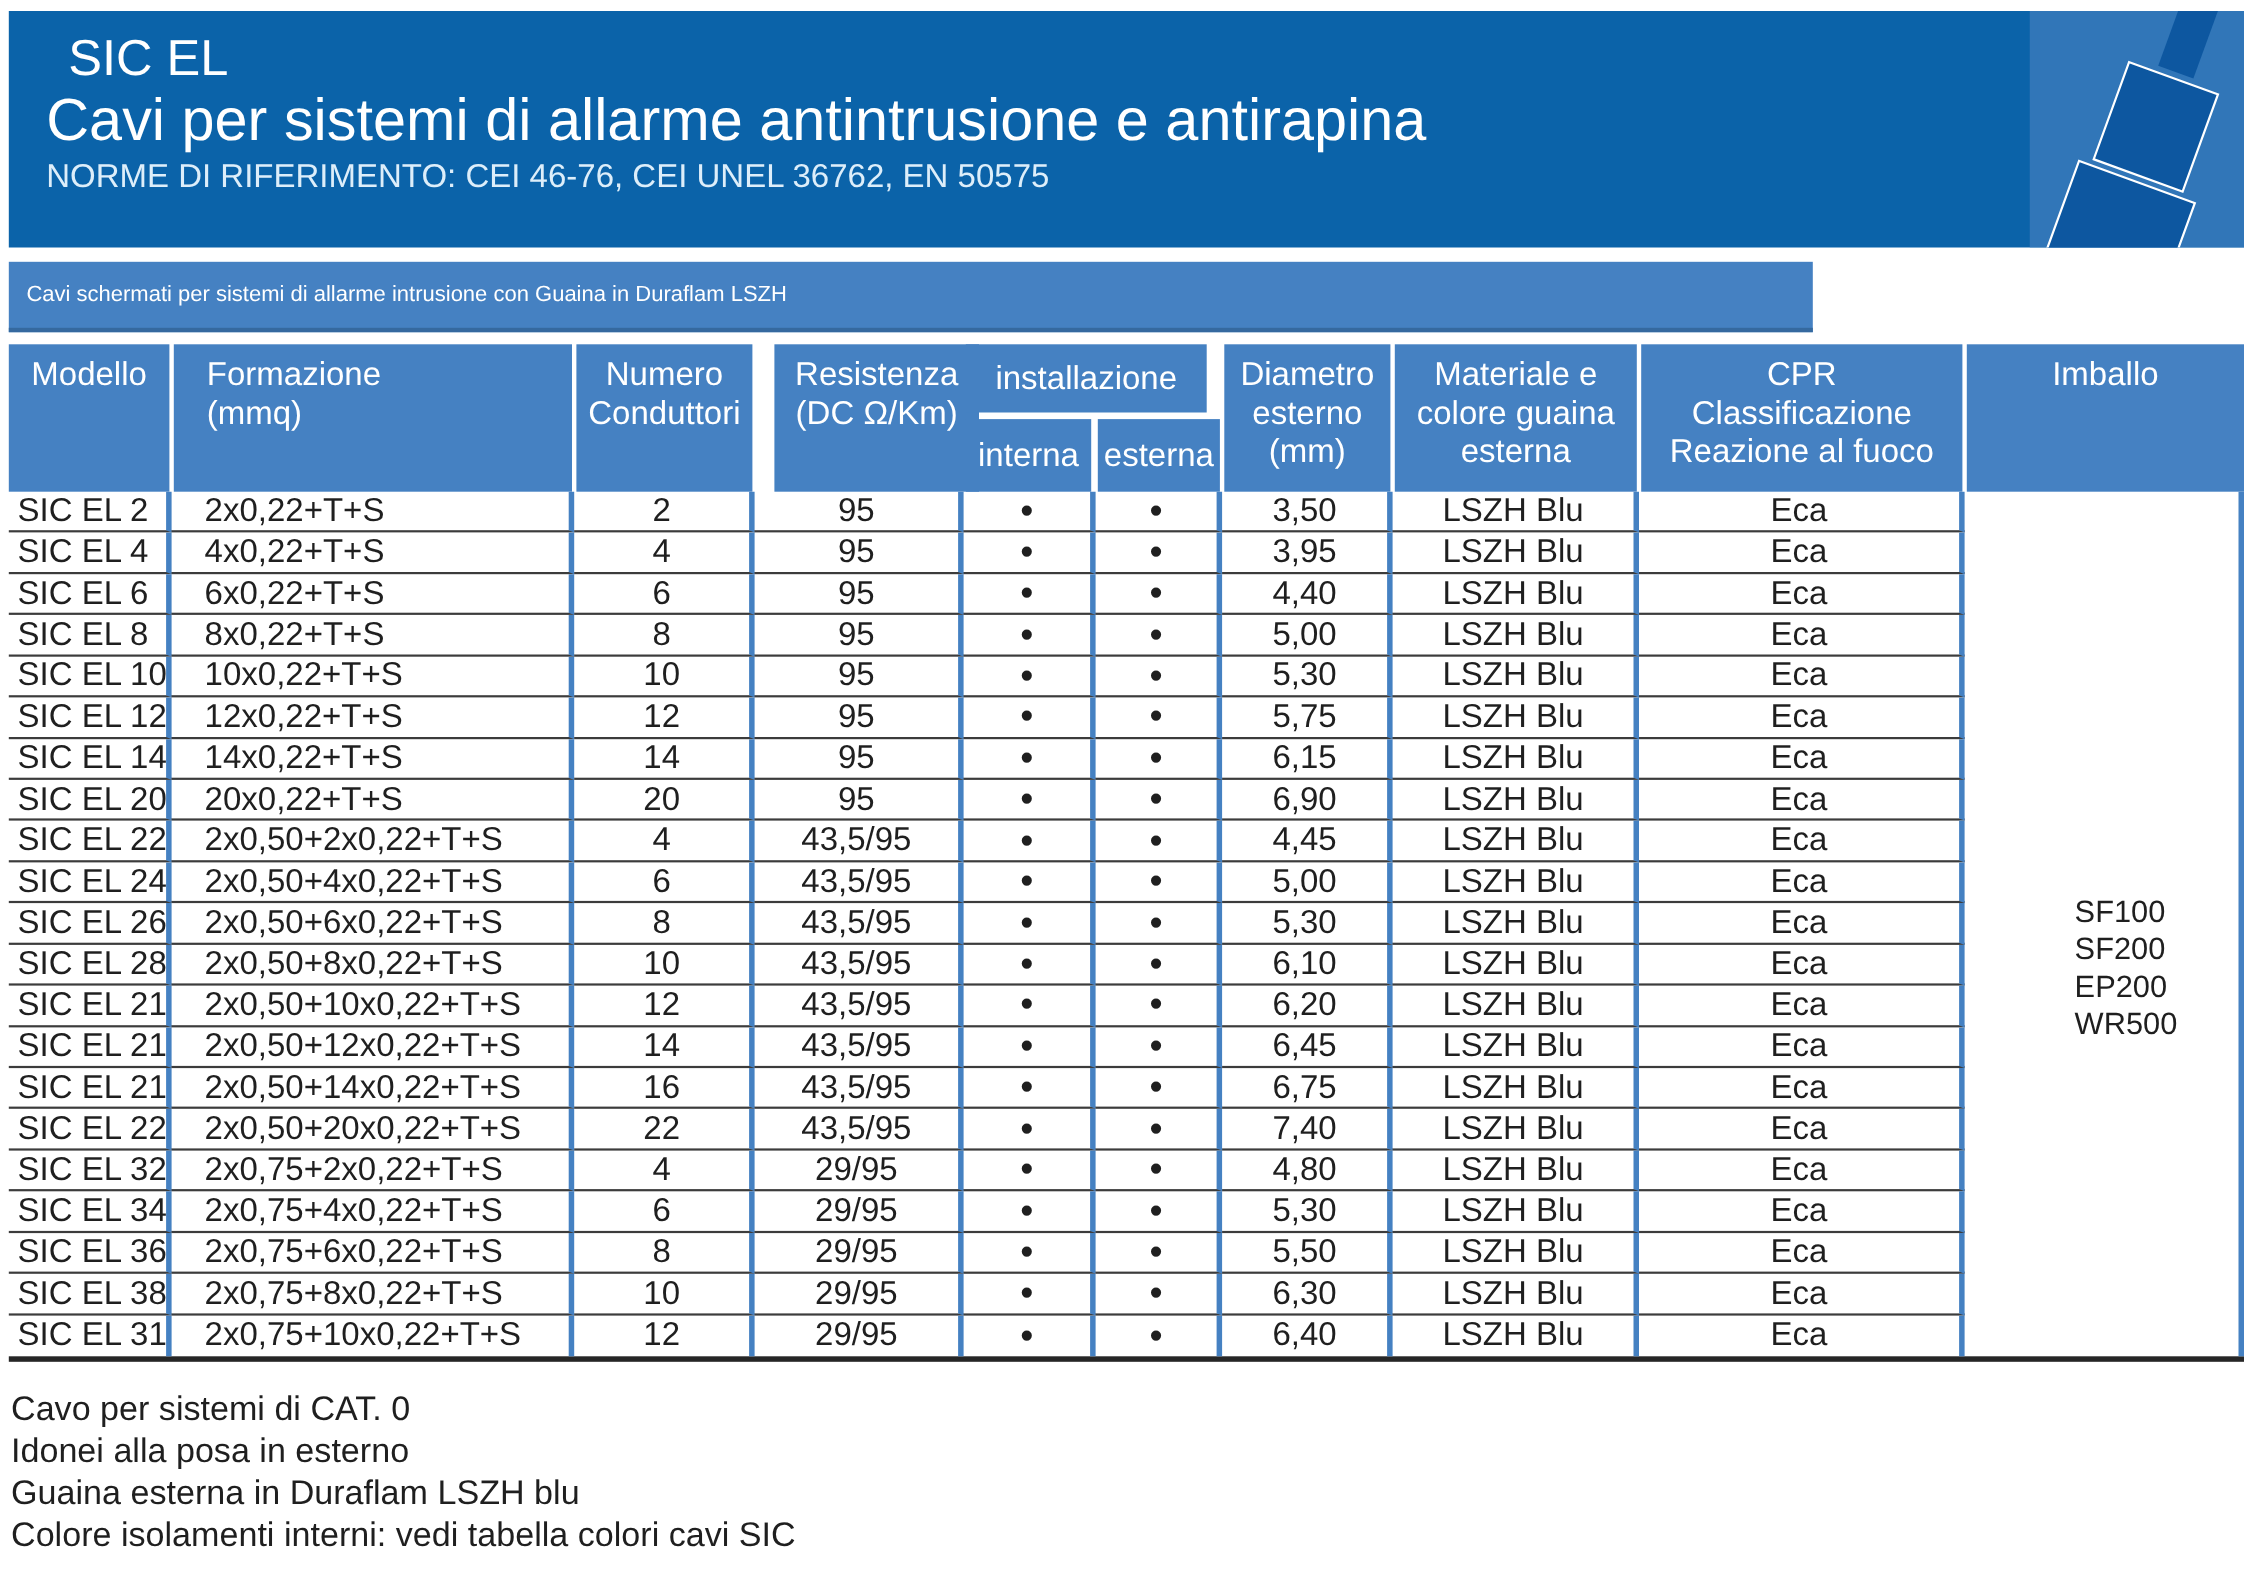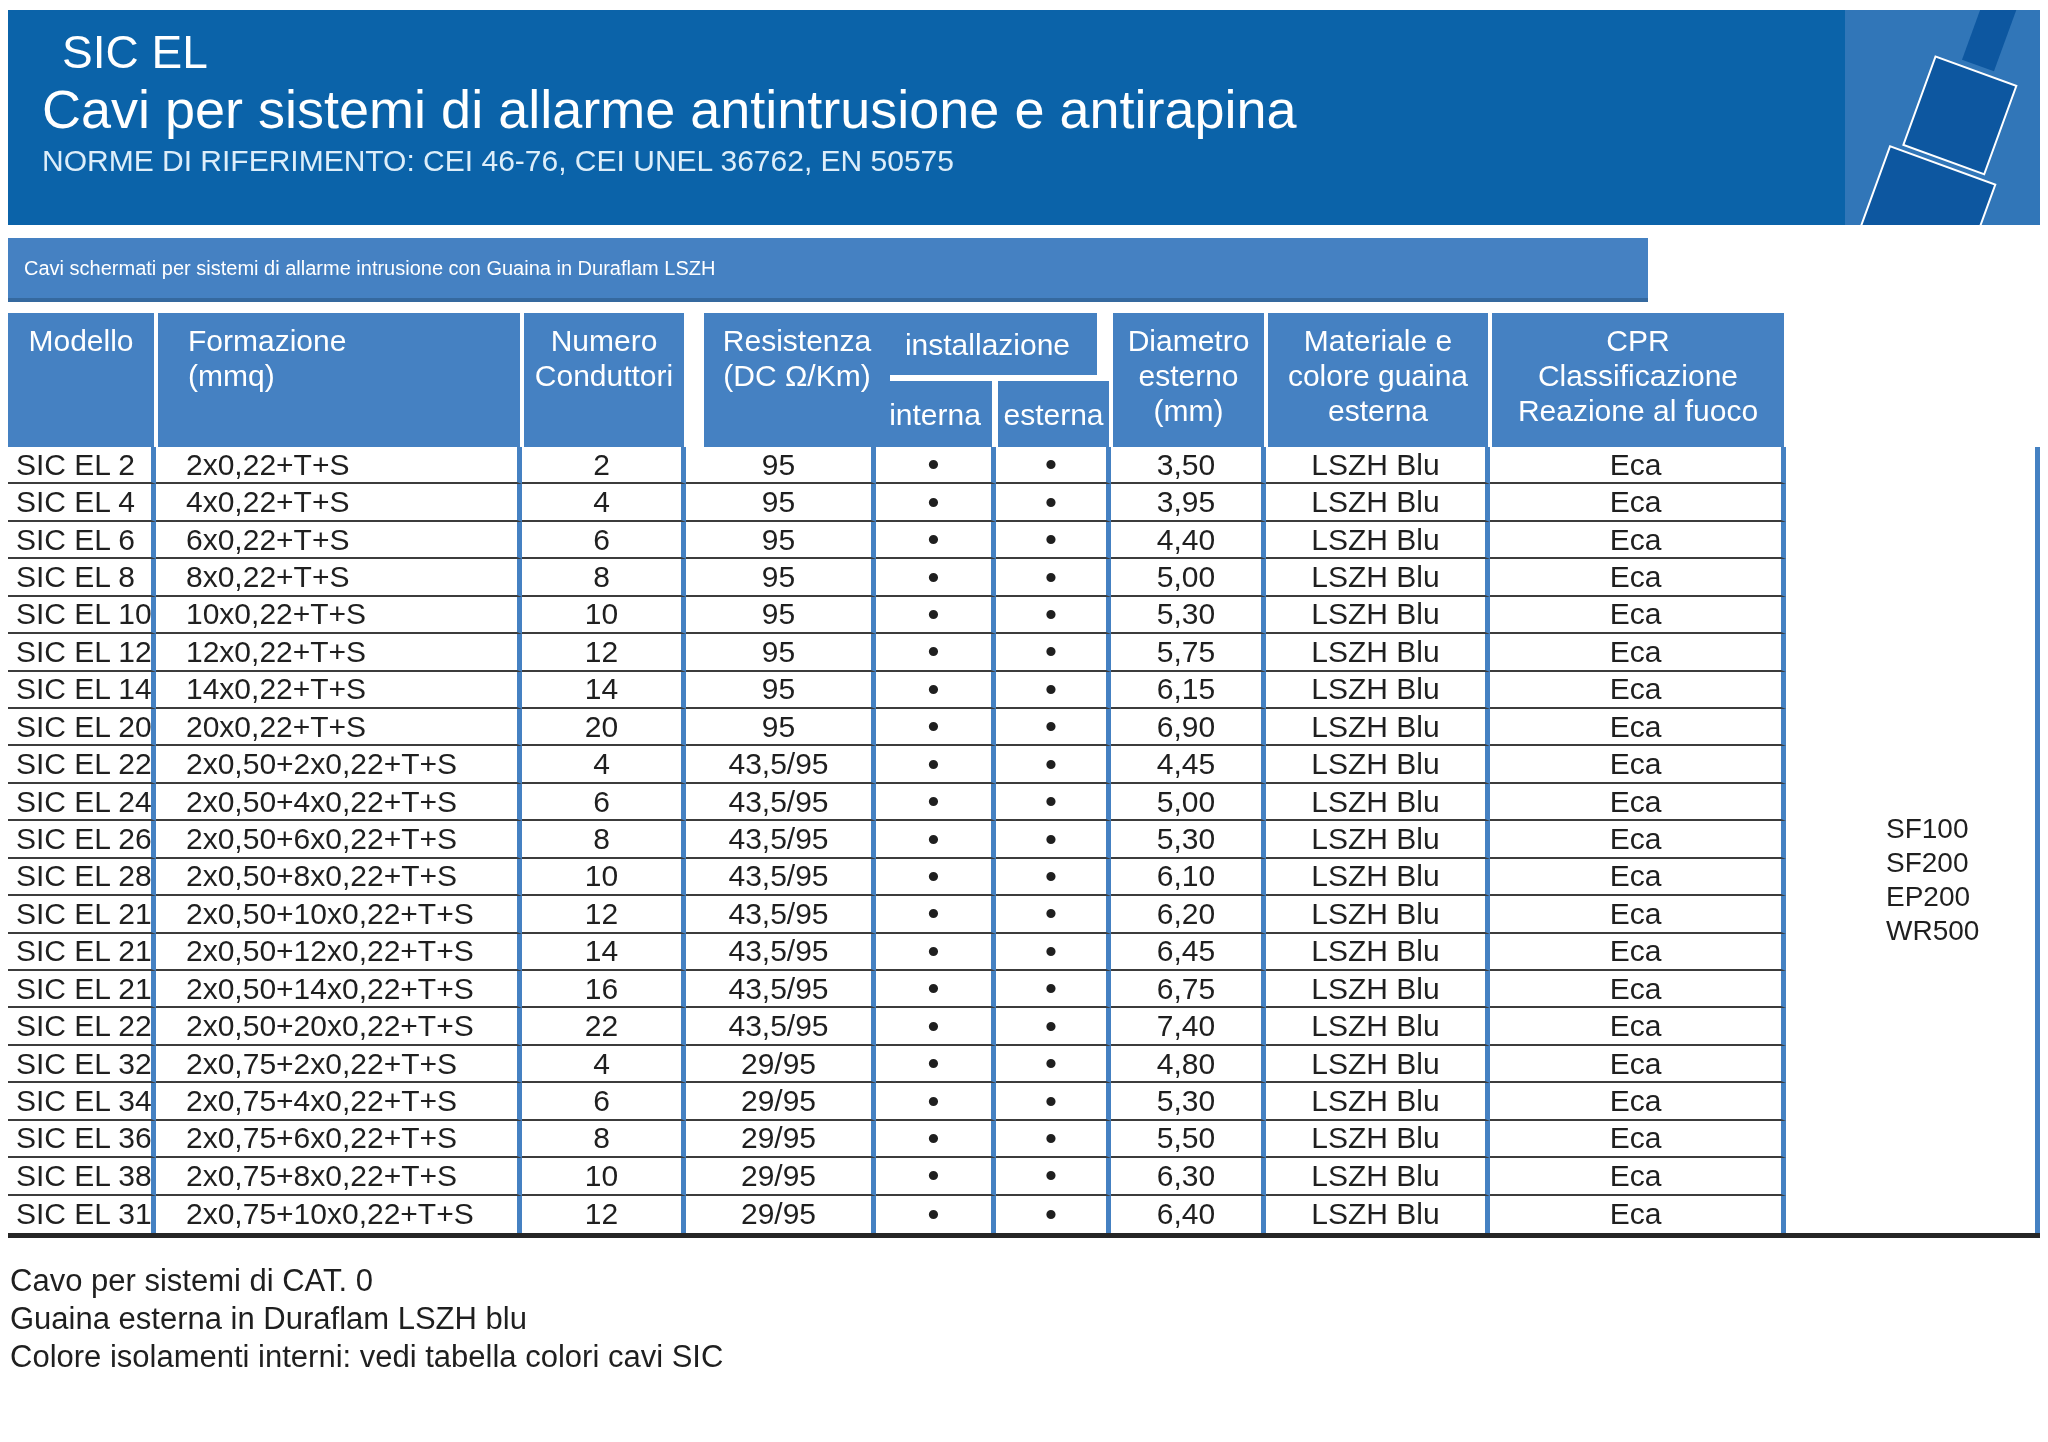--- a/index.html
+++ b/index.html
@@ -97,20 +97,21 @@
       <div class="th th-sub" style="left:990px; top:68px; width:111px; height:66px;">esterna</div>
       <div class="th" style="left:1105px; width:151px; height:134px;">Diametro
 esterno
 (mm)</div>
       <div class="th" style="left:1260px; width:220px; height:134px;">Materiale e
 colore guaina
 esterna</div>
       <div class="th" style="left:1484px; width:292px; height:134px;">CPR
 Classificazione
 Reazione al fuoco</div>
+      <div class="th" style="left:1780px; width:252px; height:134px;">Imballo</div>
     </div>
 
     <div class="tbody">
       <div class="grid" id="tbody-grid">
   <div class="tr">
     <div class="td c-model">SIC EL 2</div>
     <div class="td c-form">2x0,22+T+S</div>
     <div class="td">2</div>
     <div class="td">95</div>
     <div class="td c-dot">•</div>
@@ -363,17 +364,18 @@
       <div class="imballo">SF100
 SF200
 EP200
 WR500</div>
     </div>
 
   </div>
 
   <div class="notes">
     <div class="note">Cavo per sistemi di CAT. 0</div>
+    <div class="note">Idonei alla posa in esterno</div>
     <div class="note">Guaina esterna in Duraflam LSZH blu</div>
     <div class="note">Colore isolamenti interni: vedi tabella colori cavi SIC</div>
   </div>
 
 </div>
 
 </body></html>

